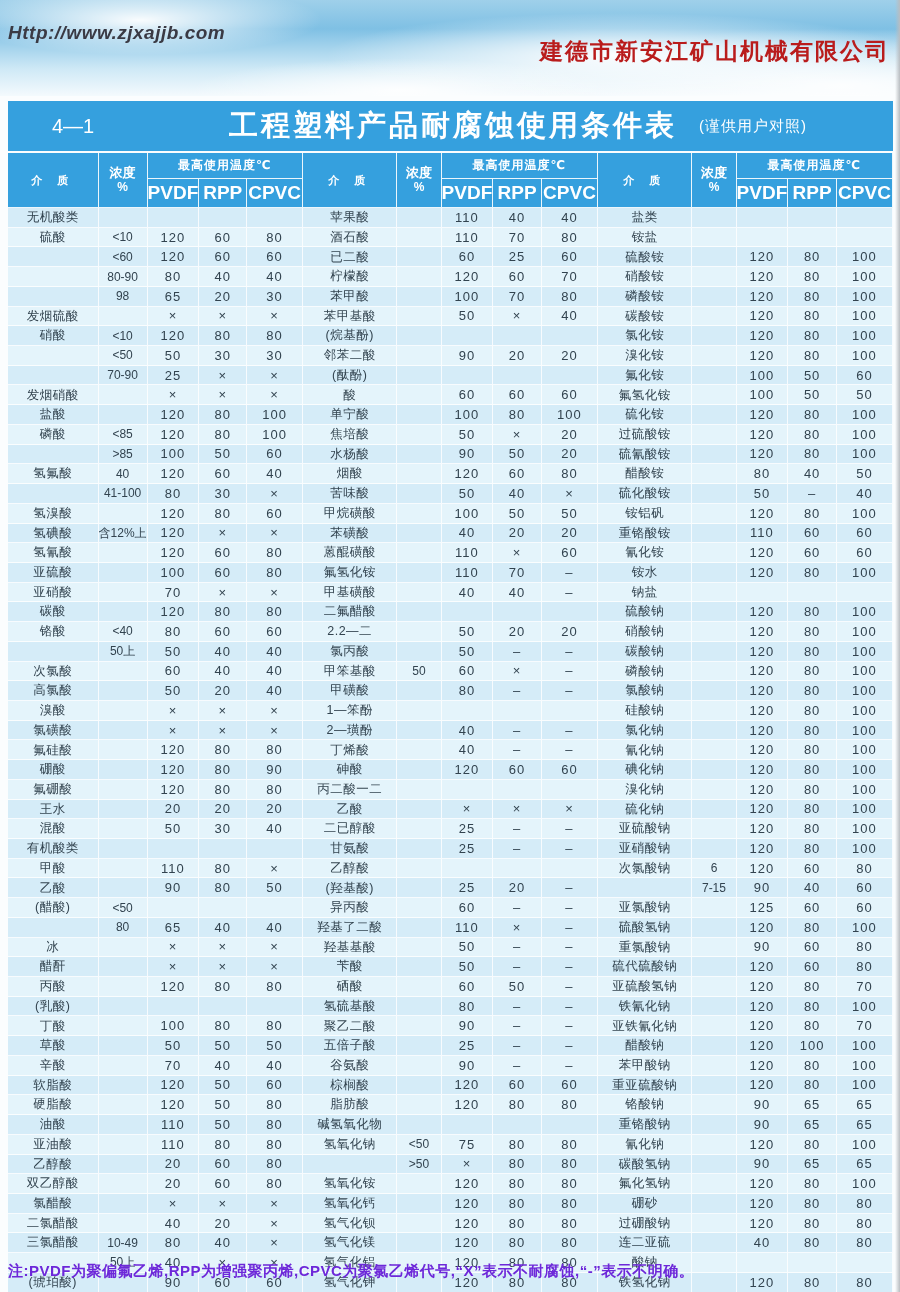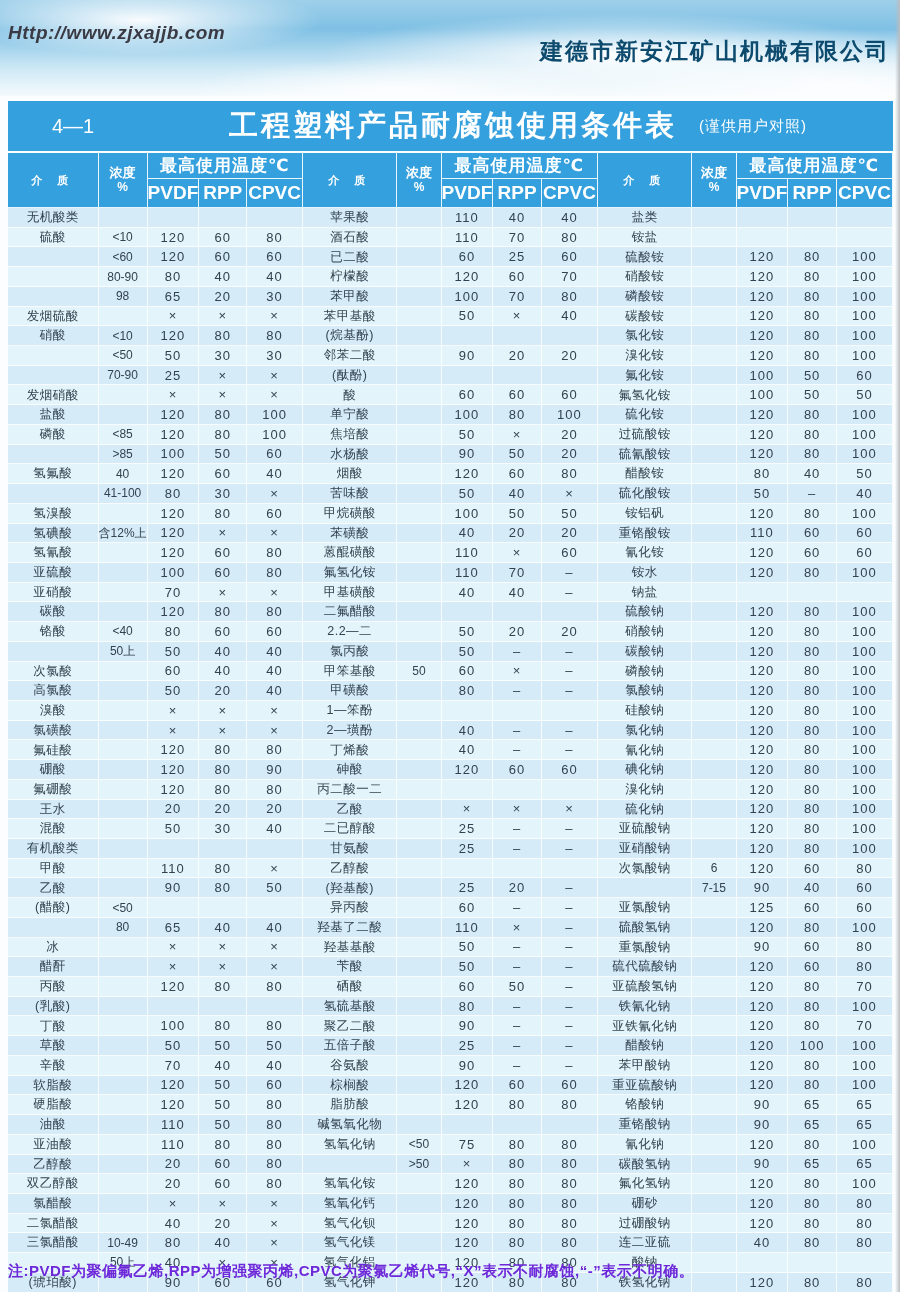--- a/index.html
+++ b/index.html
@@ -9,34 +9,34 @@
   
   .sky{position:absolute;left:0;top:0;width:900px;height:96px;
     background:
       radial-gradient(ellipse 260px 50px at 140px 20px, rgba(255,255,255,.95), rgba(255,255,255,0) 70%),
       radial-gradient(ellipse 420px 60px at 620px 55px, rgba(255,255,255,.95), rgba(255,255,255,0) 70%),
       radial-gradient(ellipse 500px 80px at 840px 85px, rgba(255,255,255,.9), rgba(255,255,255,0) 70%),
       radial-gradient(ellipse 300px 45px at 400px 90px, rgba(255,255,255,.9), rgba(255,255,255,0) 70%),
       linear-gradient(180deg,#9fd0ea 0%,#7fc0e4 30%,#cfe9f6 72%,#f4fafd 100%);}
   .urls{position:absolute;left:8px;top:18px;font-size:19px;font-weight:bold;font-style:italic;
         color:#3a3a44;line-height:1.55;letter-spacing:.5px;}
-  .company{position:absolute;right:10px;top:36px;font-size:23px;font-weight:bold;color:#0c4a6e;letter-spacing:2px;}
+  .company{position:absolute;right:10px;top:36px;font-size:23px;font-weight:bold;color:#b91c1c;letter-spacing:2px;}
   
   .title-bar{position:absolute;left:8px;top:101px;width:885px;height:50px;background:#35a0de;
              display:flex;align-items:center;color:#fff;}
   .title-code{margin-left:44px;font-size:20px;width:110px;}
   .title-main{font-size:29px;font-weight:bold;letter-spacing:3px;flex:0 0 auto;margin-left:67px;}
   .title-sub{font-size:15px;margin-left:22px;letter-spacing:1px;}
   
   .tables{position:absolute;left:8px;top:153px;width:885px;display:flex;}
   table{border-collapse:separate;border-spacing:0;flex:1 1 33.33%;table-layout:fixed;}
   col.w-med{width:32%;} col.w-conc{width:15%;} col.w-p{width:17.5%;} col.w-r{width:16.5%;} col.w-c{width:19%;}
   th{background:#35a0de;color:#fff;font-weight:bold;border-right:1px solid rgba(255,255,255,.9);
      border-bottom:1px solid rgba(255,255,255,.9);padding:0;vertical-align:middle;}
-  .th-temp{height:25px;font-size:17px;letter-spacing:1px;}
+  .th-temp{height:25px;font-size:12px;letter-spacing:1px;}
   .th-mat{height:28px;font-size:19px;}
   .th-med{font-size:11px;letter-spacing:6px;}
   .th-conc{font-size:13px;line-height:1.1;letter-spacing:0;}
   .th-conc .pct{display:block;font-size:12px;}
   td{padding:0;height:18.73px;text-align:center;vertical-align:middle;
      font-size:12.5px;color:#32434f;line-height:1;
      border-right:1px solid rgba(255,255,255,.8);border-bottom:1px solid rgba(255,255,255,.8);
      overflow:hidden;white-space:nowrap;}
   tbody tr:nth-child(odd) td{background:#d5ecf8;}
   tbody tr:nth-child(even) td{background:#e4f4fb;}

